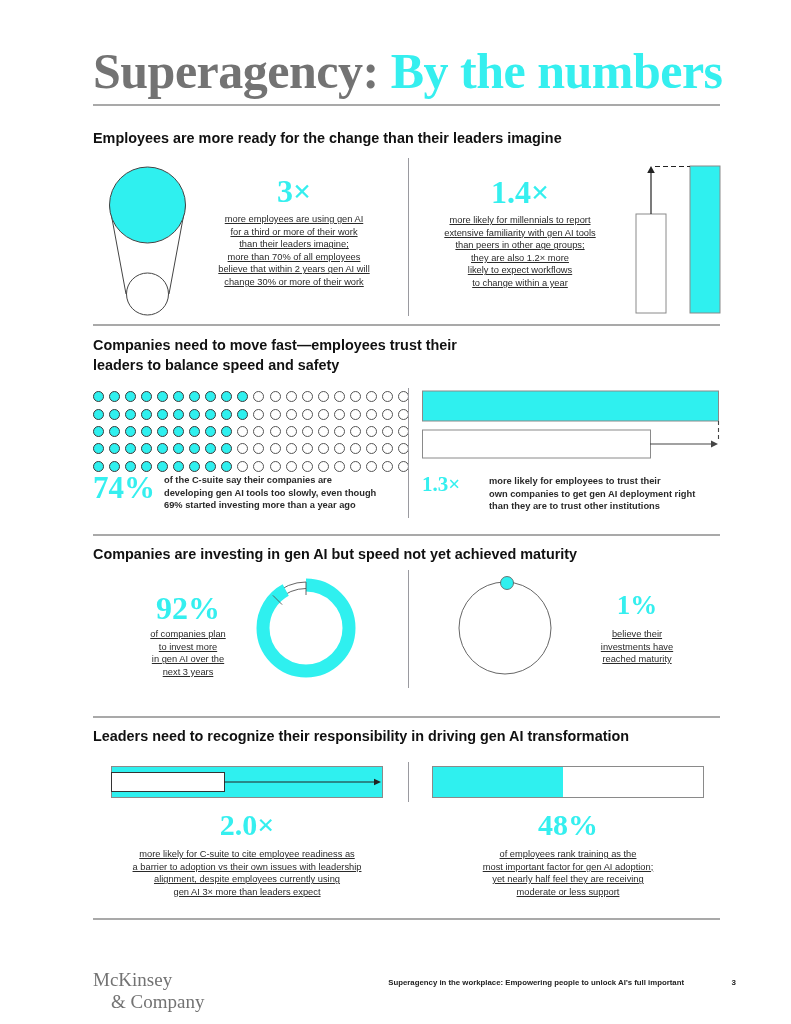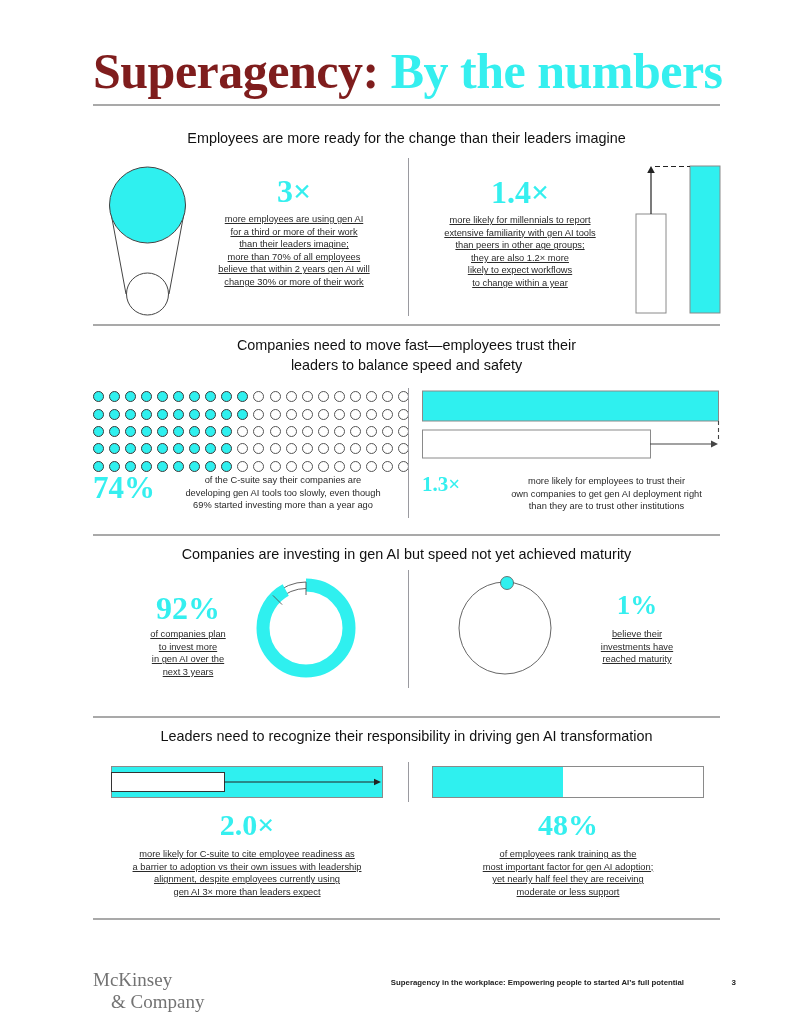--- a/index.html
+++ b/index.html
@@ -9,43 +9,43 @@
   }
   .page{position:absolute;inset:0;}
 
   
   .title-wrap{position:absolute;left:93px;top:42px;width:620px;height:62px;}
   .title{
     font-family:"Liberation Serif", serif;
     font-weight:700;font-size:50px;line-height:58px;letter-spacing:-0.5px;
     white-space:nowrap;
   }
-  .title .t1{color:#7f1d1d;}
+  .title .t1{color:#737373;}
   .title .t2{color:#35efef;}
 
   .rule{position:absolute;left:93px;width:627px;height:2px;background:#a9a9a9;}
 
   
   .sec-head{
-    position:absolute;left:93px;width:627px;text-align:center;
-    font-size:14.4px;font-weight:400;line-height:20px;color:#111;
+    position:absolute;left:93px;width:627px;text-align:left;
+    font-size:14.4px;font-weight:700;line-height:20px;color:#111;
   }
 
   
   .vdiv{position:absolute;width:1px;background:#9a9aa0;}
 
   
   .bignum{
     font-family:"Liberation Serif", serif;
     color:#35efef;font-weight:700;line-height:1;
   }
   .bignum.n32{font-size:32px;}
   .blurb{font-size:9.3px;line-height:12.6px;color:#2a2a2a;}
   .blurb.center{text-align:center;text-decoration:underline;}
-  .blurb.left{text-align:center;}
+  .blurb.left{text-align:left;font-weight:bold;}
 
   
   .dots{position:absolute;display:grid;grid-template-columns:repeat(20,16.05px);row-gap:0px;}
   .dot{width:11px;height:11px;border-radius:50%;border:1px solid #555;box-sizing:border-box;background:#ffffff;}
   .dot.on{background:#2ff0ef;border-color:#3a3a3a;}
   .dotrow{height:17.4px;display:flex;align-items:center;}
 
   
   .mck{
     position:absolute;left:93px;top:928px;
@@ -513,16 +513,16 @@
 most important factor for gen AI adoption;
 yet nearly half feel they are receiving
 moderate or less support</div>
 
   <div class="rule" style="top:918px"></div>
 
   <div class="mck">
     <span>McKinsey</span>
     <span class="l2">&amp; Company</span>
   </div>
-  <div class="foot-note">Superagency in the workplace: Empowering people to started AI’s full potential</div>
+  <div class="foot-note">Superagency in the workplace: Empowering people to unlock AI’s full important</div>
   <div class="foot-page">3</div>
 
 </div>
 
 </body></html>

